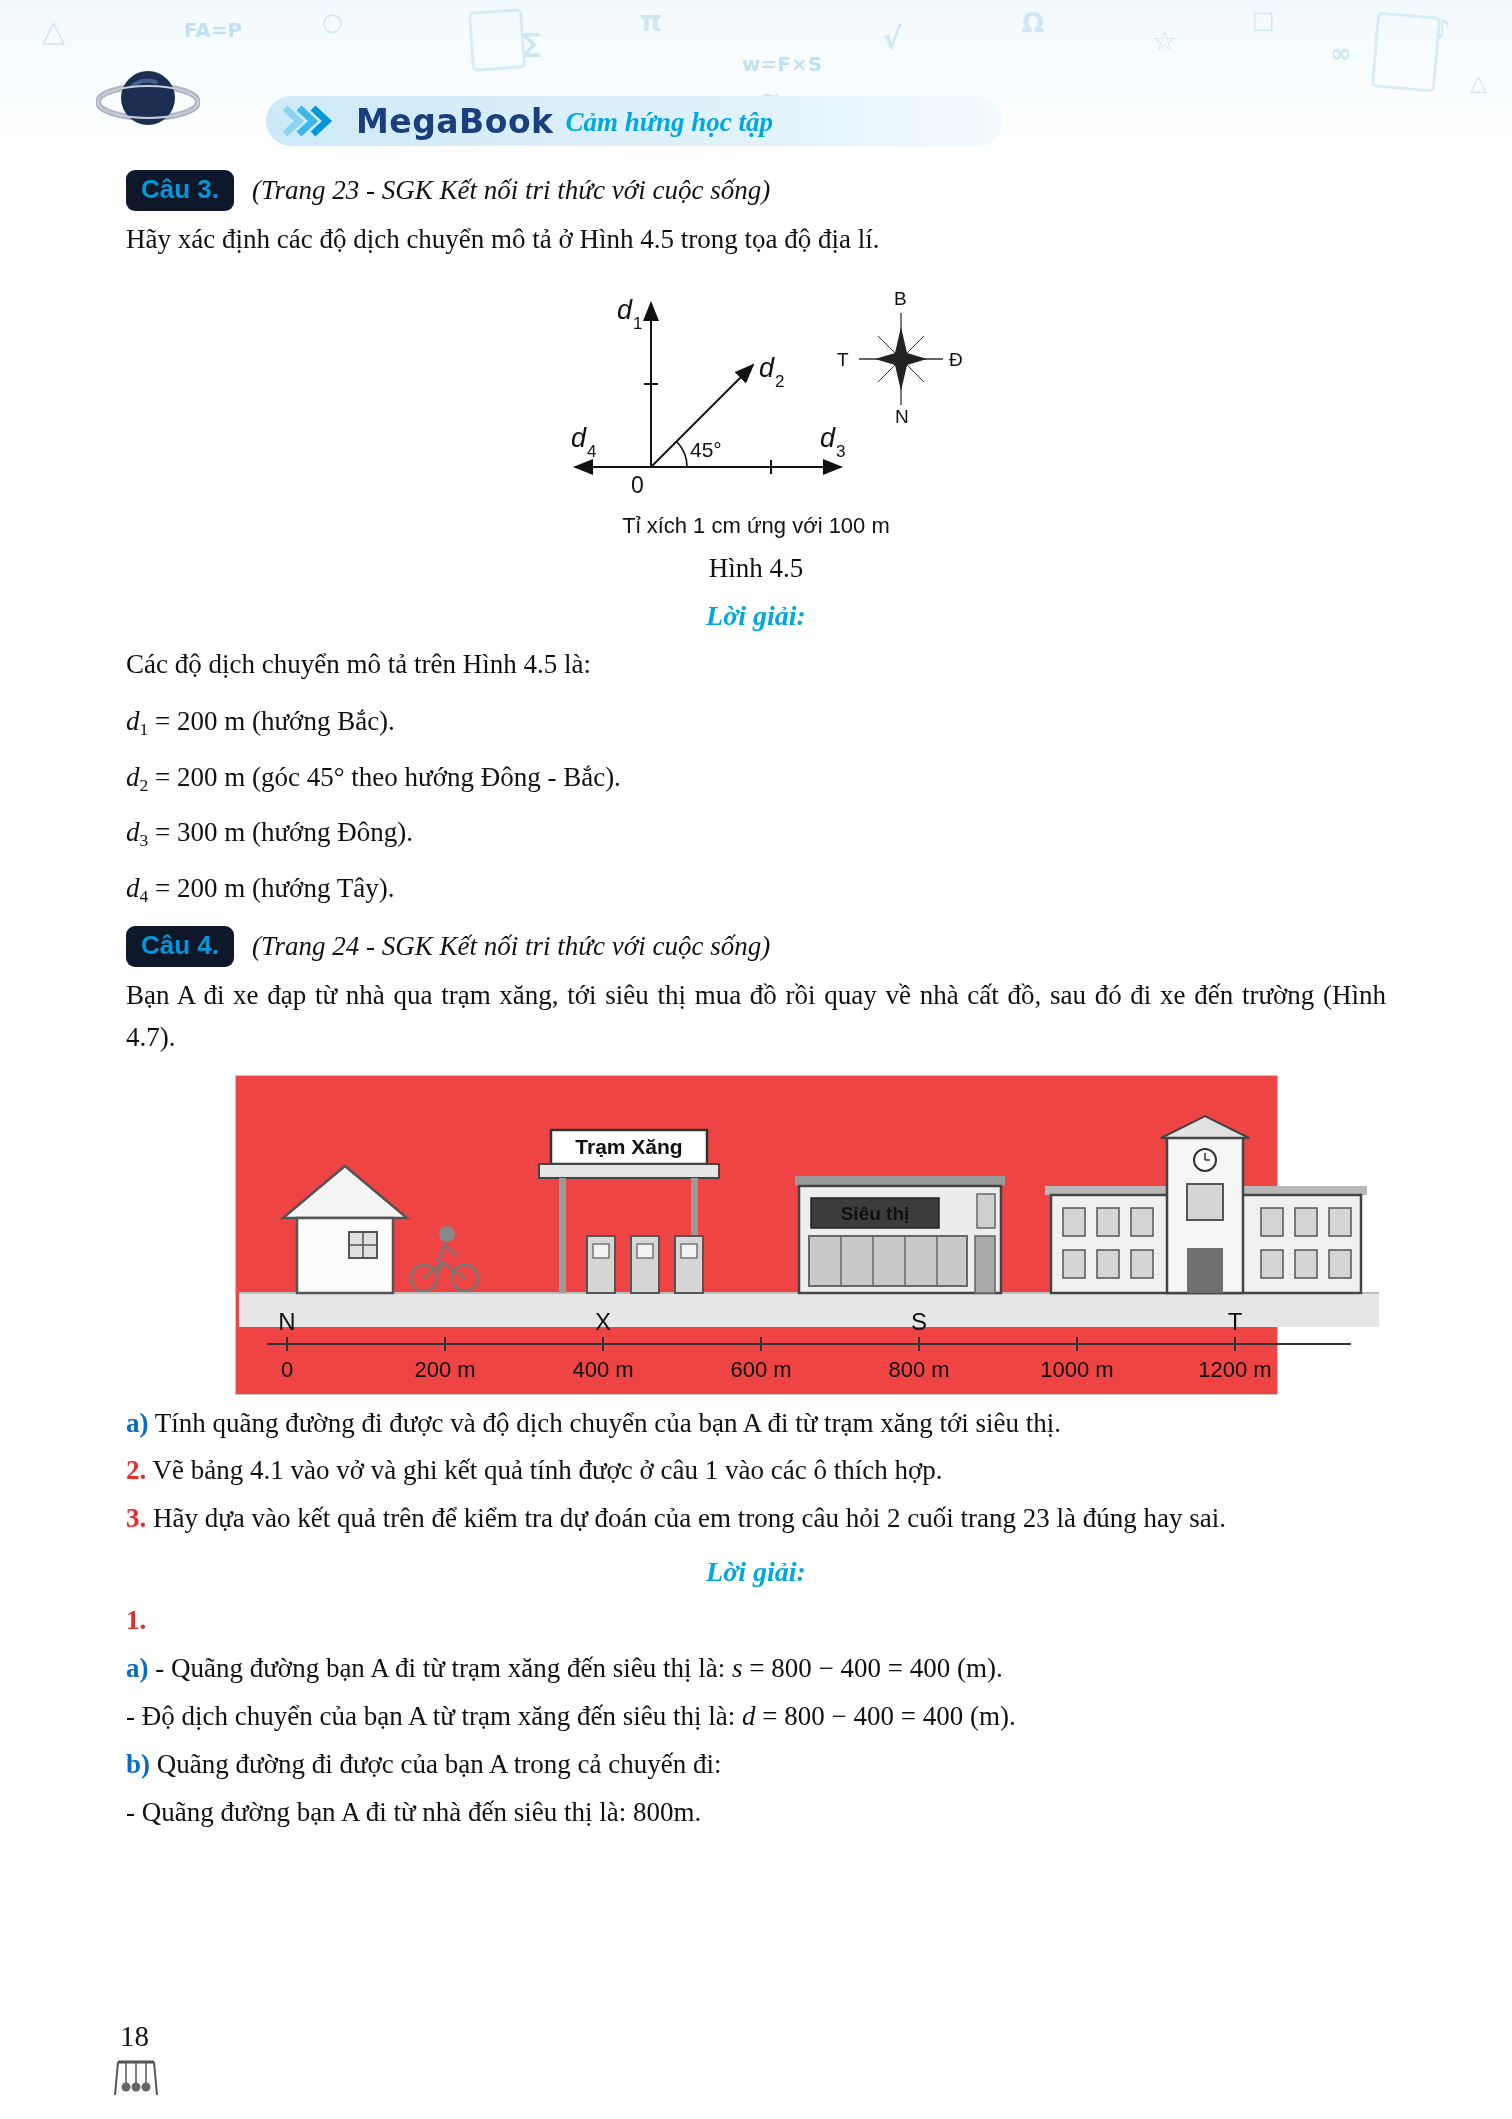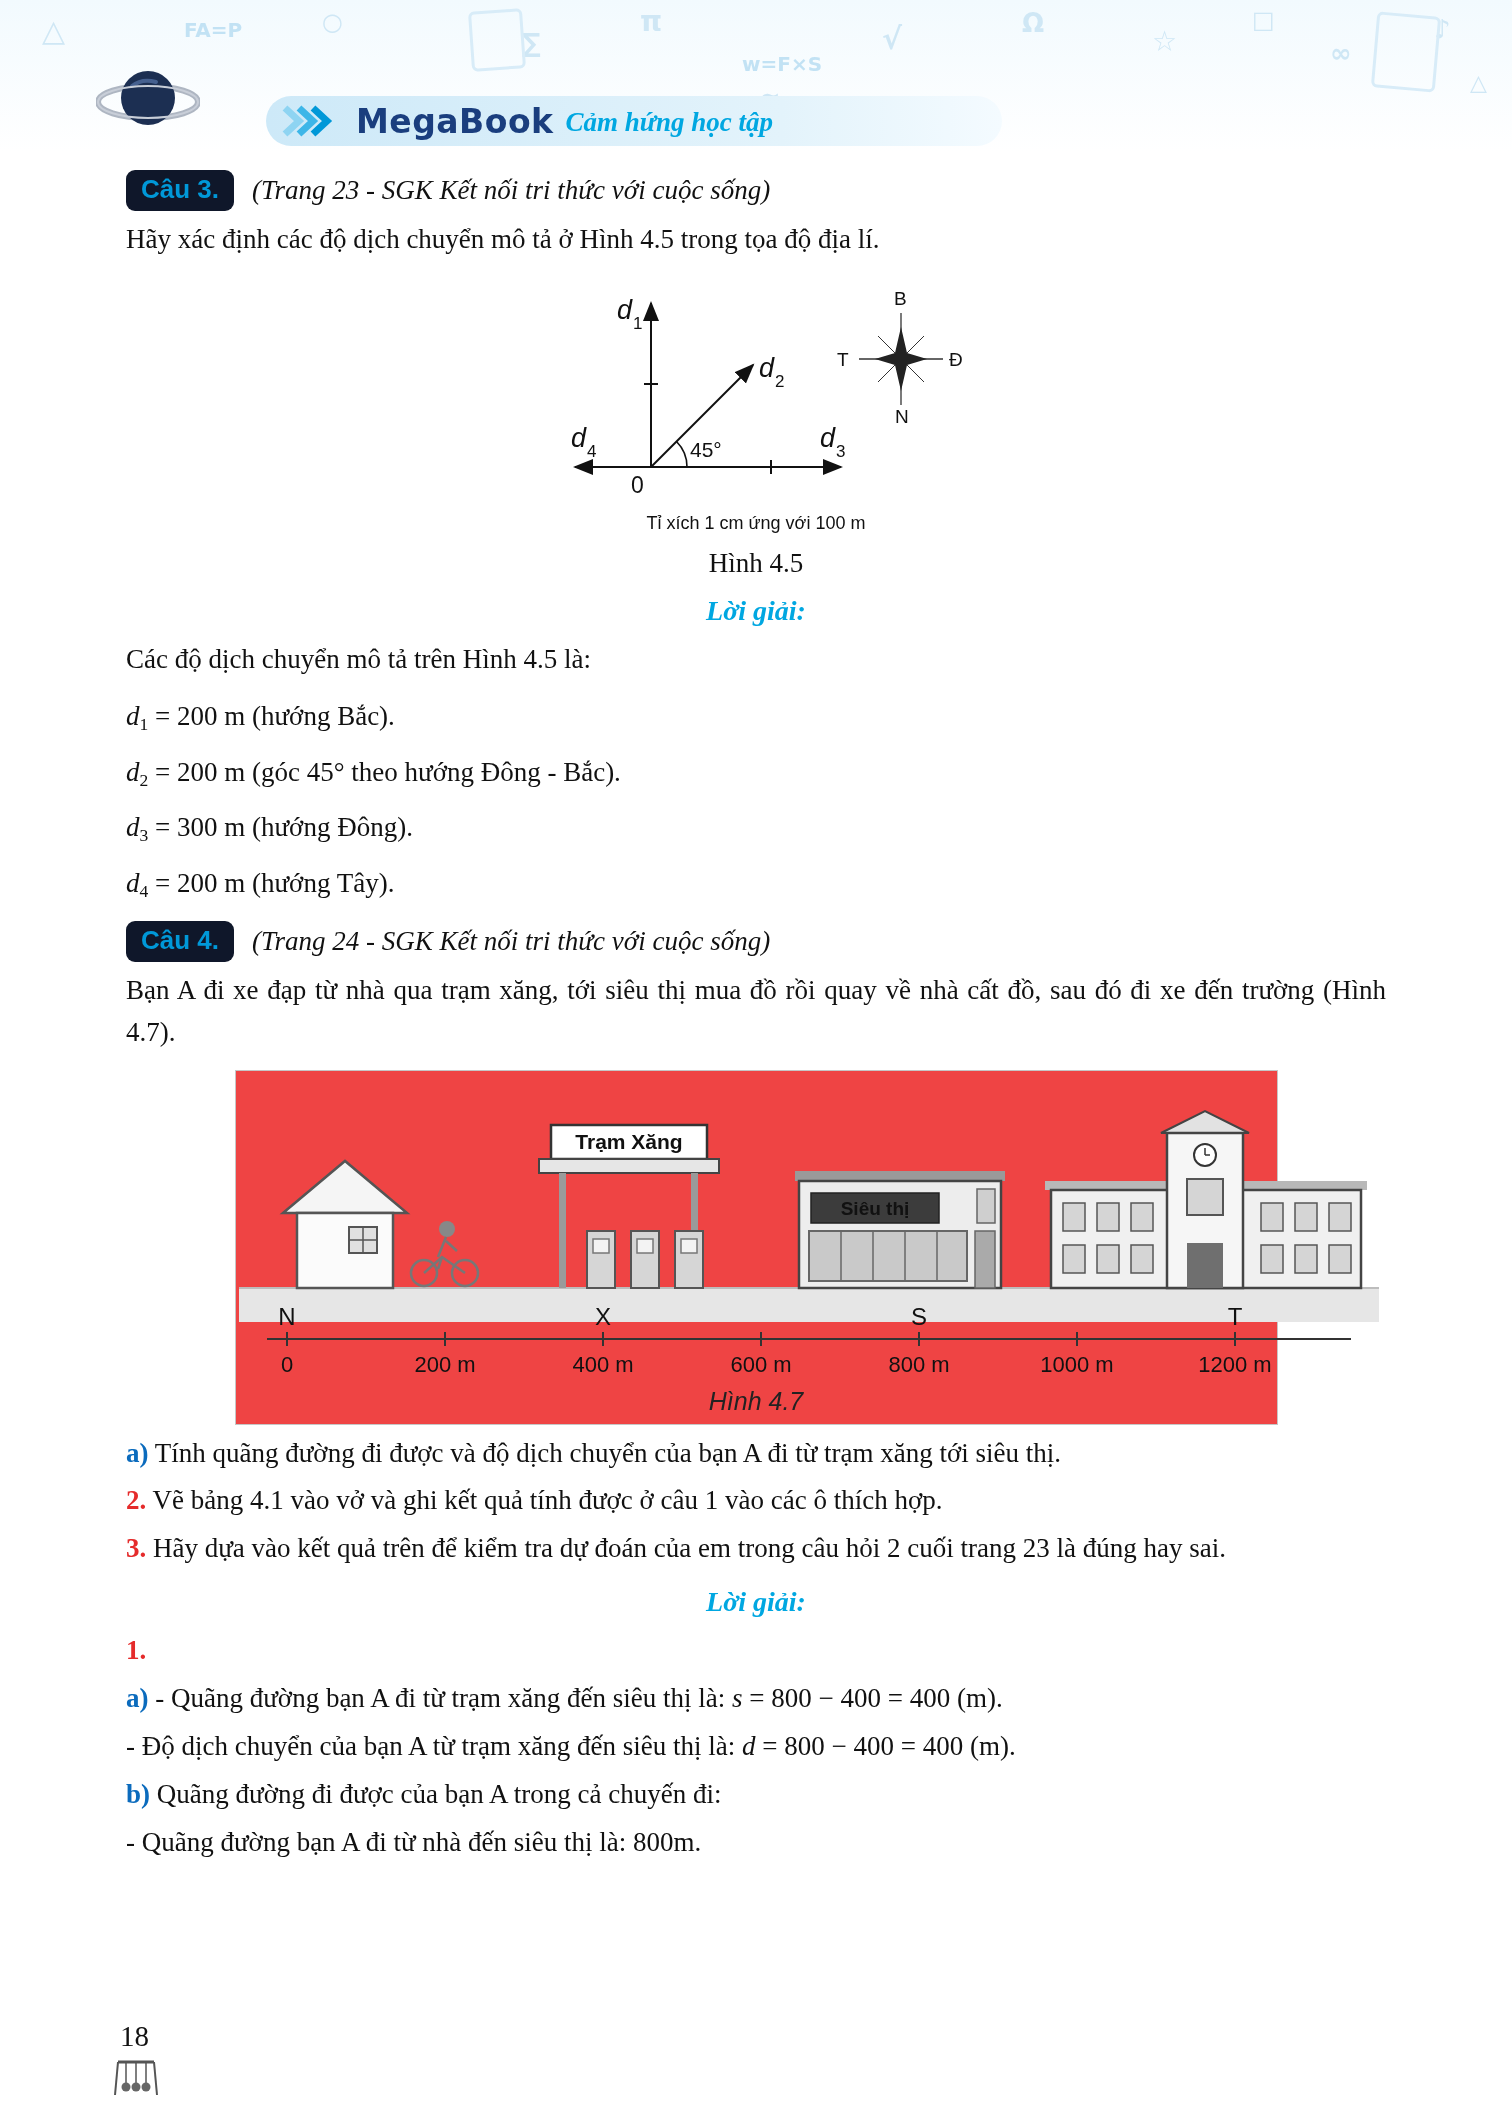--- a/index.html
+++ b/index.html
@@ -52,21 +52,21 @@
   .seg-red { color:#e52b2b; font-weight:bold; }
   .seg-blue { color:#0b6bbd; font-weight:bold; }
 
   .loigiai {
     text-align:center; color:#00a7e1; font-weight:bold; font-style:italic;
     font-size:28px; margin:16px 0 12px;
   }
 
   
   .fig45-wrap { text-align:center; margin:10px 0 0; }
-  .scale-note { font-family:"Liberation Sans", sans-serif; font-size:18px; color:#111; margin-top:0; }
+  .scale-note { font-family:"Liberation Sans", sans-serif; font-size:22px; color:#111; margin-top:0; }
   .fig-caption { text-align:center; font-size:27px; margin:14px 0 4px; }
   svg text { font-family:"Liberation Sans", sans-serif; fill:#111; }
   svg text.it { font-style:italic; }
 
   
   .fig47-box {
     width:1043px; margin:16px auto 8px; border:1px solid #c6c6c6;
     padding:10px 3px 4px; text-align:center; background:#ef4444;
   }
   .fig47-caption {
@@ -273,21 +273,20 @@
           <text x="996" y="244" font-size="24" text-anchor="middle">T</text>
           <text x="48" y="291" font-size="22" text-anchor="middle">0</text>
           <text x="206" y="291" font-size="22" text-anchor="middle">200 m</text>
           <text x="364" y="291" font-size="22" text-anchor="middle">400 m</text>
           <text x="522" y="291" font-size="22" text-anchor="middle">600 m</text>
           <text x="680" y="291" font-size="22" text-anchor="middle">800 m</text>
           <text x="838" y="291" font-size="22" text-anchor="middle">1000 m</text>
           <text x="996" y="291" font-size="22" text-anchor="middle">1200 m</text>
         </g>
       </svg>
-      <div class="fig47-caption">Hình 4.7</div>
     </div>
 
     <p class="body"><span class="seg-blue">a)</span><span class="seg-n"> Tính quãng đường đi được và độ dịch chuyển của bạn A đi từ trạm xăng tới siêu thị.</span></p>
     <p class="body"><span class="seg-red">2.</span><span class="seg-n"> Vẽ bảng 4.1 vào vở và ghi kết quả tính được ở câu 1 vào các ô thích hợp.</span></p>
     <p class="body"><span class="seg-red">3.</span><span class="seg-n"> Hãy dựa vào kết quả trên để kiểm tra dự đoán của em trong câu hỏi 2 cuối trang 23 là đúng hay sai.</span></p>
 
     <div class="loigiai">Lời giải:</div>
 
     <p class="body"><span class="seg-red">1.</span></p>
     <p class="body"><span class="seg-blue">a)</span><span class="seg-n"> - Quãng đường bạn A đi từ trạm xăng đến siêu thị là: </span><span class="seg-var">s</span><span class="seg-n"> = 800 − 400 = 400 (m).</span></p>

